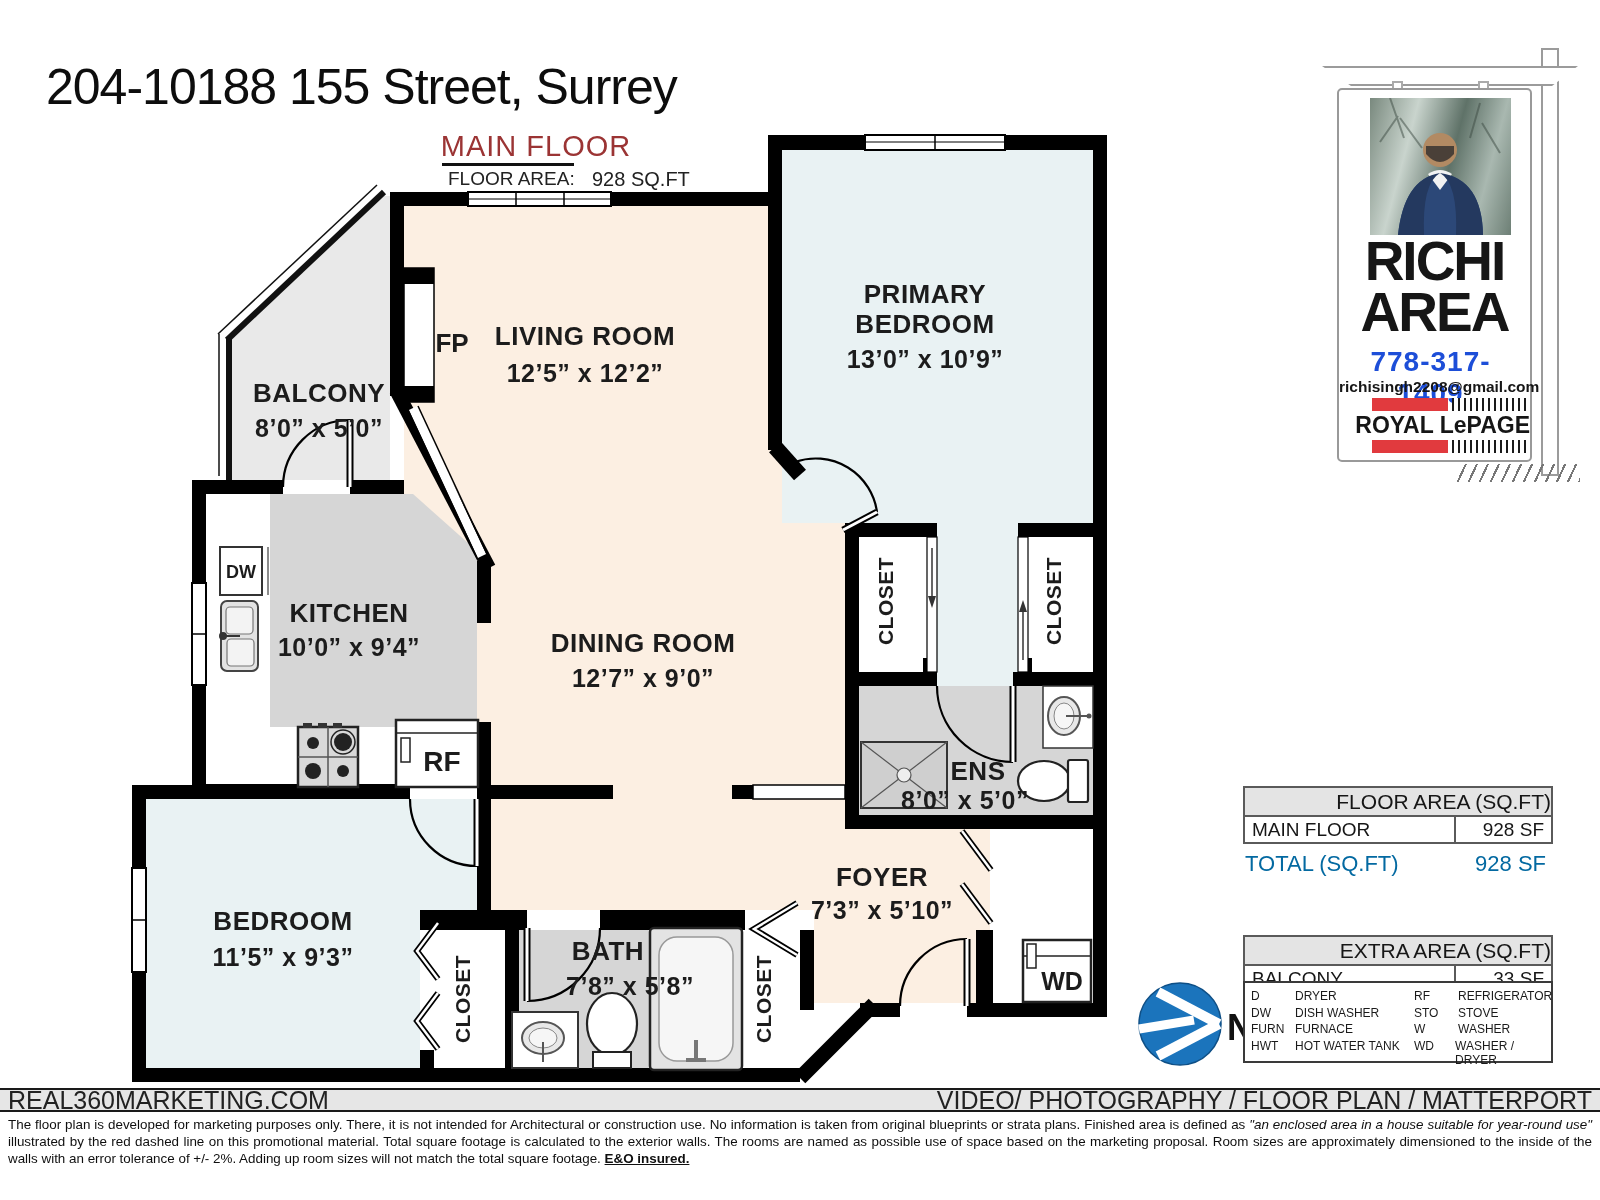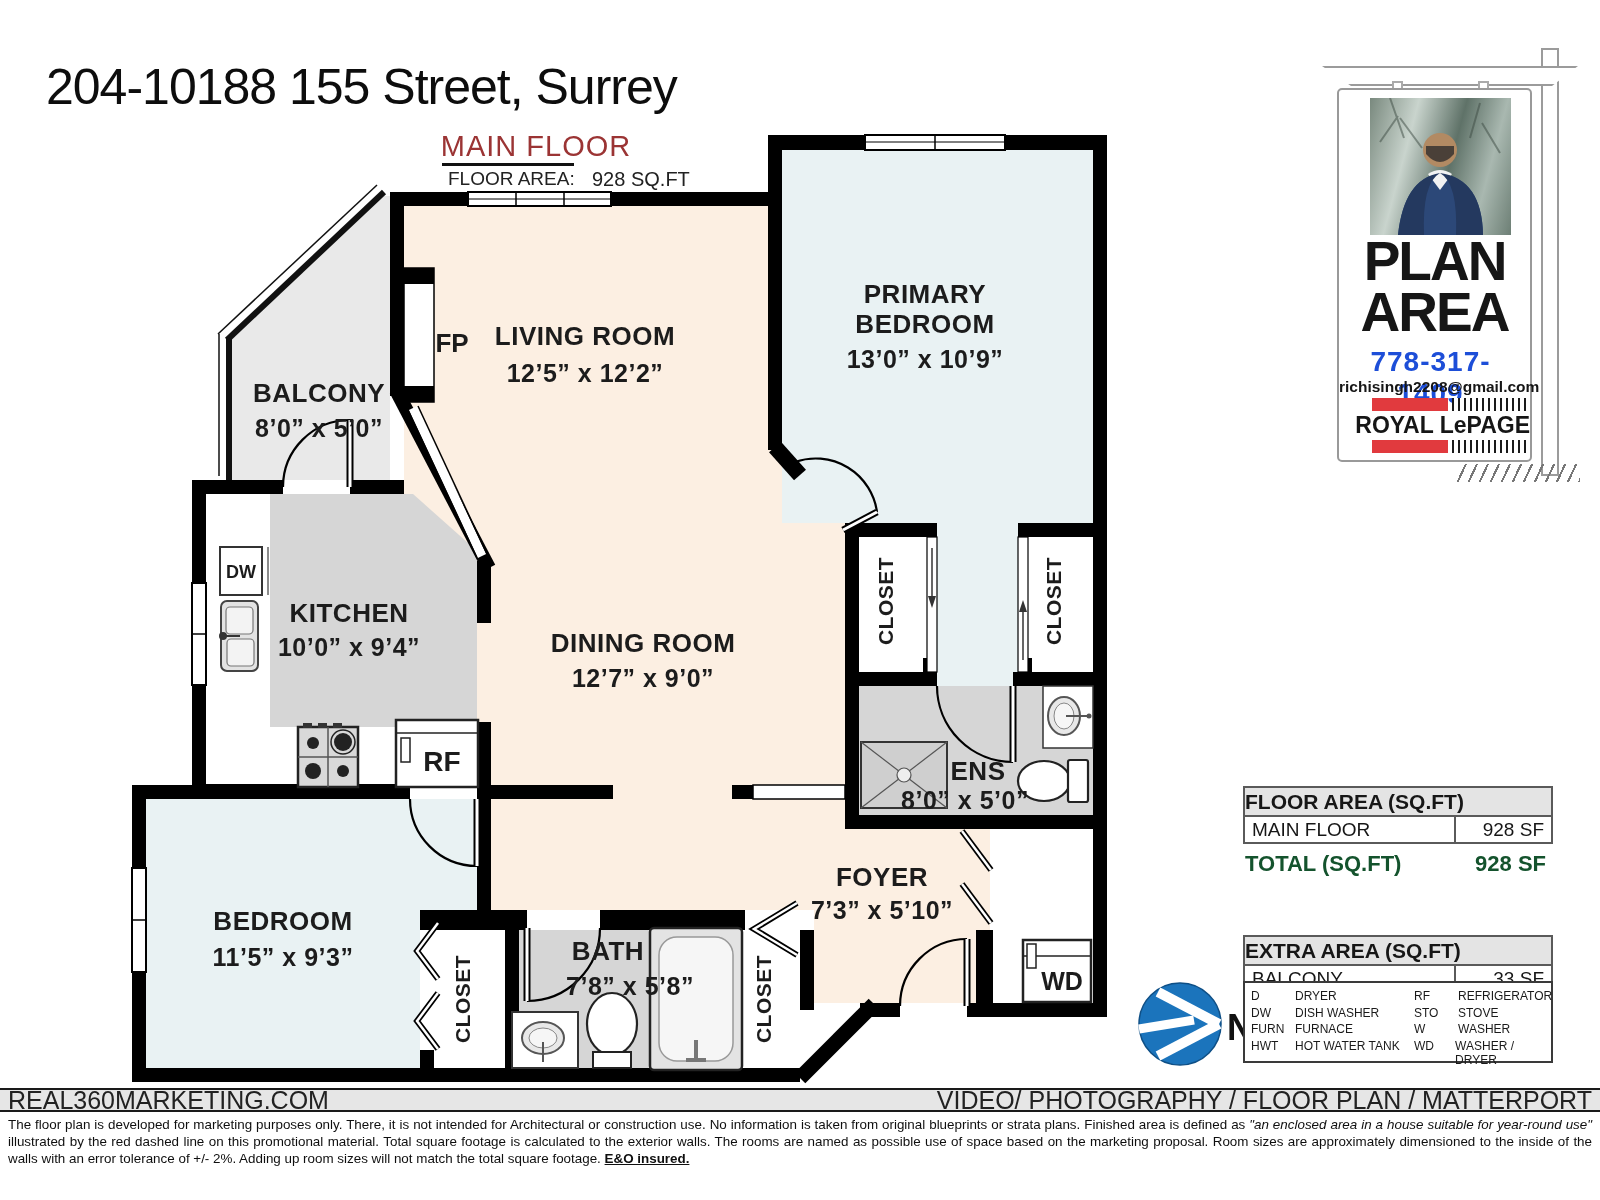--- a/index.html
+++ b/index.html
@@ -33,25 +33,25 @@
   .agent-email{left:0;right:0;top:288px;text-align:center;font-size:15.5px;font-weight:700;color:#161616;}
   .logo{left:0;right:0;top:308px;display:flex;flex-direction:column;align-items:flex-end;}
   .logo-row{display:flex;align-items:center;gap:4px;height:13px;}
   .logo-red{width:76px;height:13px;background:#e13a3e;}
   .logo-stripes{width:78px;height:13px;background:repeating-linear-gradient(90deg,#1a1a1a 0 2.5px,#fff 2.5px 6px);}
   .logo-text{font-size:23px;font-weight:800;letter-spacing:0;color:#161616;line-height:1;padding:3px 0;}
   .ground-hatch{left:1456px;top:464px;width:124px;height:18px;
     background:repeating-linear-gradient(115deg,transparent 0 8px,#777 8px 10px);}
   
   .tbl{left:1243px;width:310px;}
-  .tbl-header{border:2px solid #5a5a5a;background:#e4e4e4;height:27px;line-height:27px;text-align:left;font-size:21px;font-weight:700;color:#161616;}
+  .tbl-header{border:2px solid #5a5a5a;background:#e4e4e4;height:27px;line-height:27px;text-align:right;font-size:21px;font-weight:400;color:#161616;}
   .tbl-row{border:2px solid #5a5a5a;border-top:none;background:#fff;height:25px;display:flex;font-size:19px;font-weight:500;color:#161616;}
   .tbl-row .lbl{width:66%;border-right:2px solid #5a5a5a;padding-left:7px;line-height:25px;}
   .tbl-row .val{flex:1;text-align:right;padding-right:7px;line-height:25px;}
-  .tbl-total{display:flex;justify-content:space-between;font-size:22px;font-weight:700;color:#14532d;padding:7px 7px 0 2px;}
+  .tbl-total{display:flex;justify-content:space-between;font-size:22px;font-weight:400;color:#0369a1;padding:7px 7px 0 2px;}
   
   .legend{left:1243px;top:981px;width:306px;height:78px;border:2px solid #3a3a3a;background:#fff;font-size:12px;color:#1a1a1a;}
   .legend-inner{position:absolute;inset:6px 0 0 6px;}
   .legend-col{position:absolute;top:0;display:flex;flex-direction:column;gap:2.5px;}
   .legend-col .li{display:flex;}
   .legend-col .abbr{width:44px;}
   
   .footer-bar{left:0;top:1088px;width:1600px;height:24px;background:#e6e6e6;border-top:2px solid #1a1a1a;border-bottom:2px solid #1a1a1a;
     display:flex;justify-content:space-between;align-items:center;padding:0 8px;box-sizing:border-box;font-size:25px;color:#222;}
   .disclaimer{left:8px;top:1117px;width:1584px;font-size:13.4px;line-height:1.26;color:#0f0f0f;text-align:justify;}
@@ -333,21 +333,21 @@
         <path d="M20,0 L34,40 M28,18 L10,44 M30,20 L52,50 M110,5 L100,40 M112,25 L130,55" stroke="#3c4a42" stroke-width="2" fill="none" opacity="0.5"></path>
         <circle cx="70" cy="52" r="17" fill="#b28a63"></circle>
         <path d="M56,56 q14,16 28,0 l0,-8 -28,0 z" fill="#4a4038"></path>
         <path d="M28,137 q6,-56 42,-62 42,6 43,62 z" fill="#2c4878"></path>
         <path d="M58,76 L70,92 L82,76 q-12,-8 -24,0 z" fill="#f2f2f2"></path>
         <path d="M28,137 q6,-56 42,-62 -18,10 -16,62 z" fill="#24395f"></path>
         <path d="M113,137 q-1,-56 -43,-62 18,10 16,62 z" fill="#24395f"></path>
       </svg>
     </div>
     <div class="abs agent-name">
-      <div>PLAN</div>
+      <div>RICHI</div>
       <div>AREA</div>
     </div>
     <div class="abs agent-phone">778-317-1409</div>
     <div class="abs agent-email">richisingh2208@gmail.com</div>
     <div class="abs logo">
       <div class="logo-row">
         <div class="logo-red"></div>
         <div class="logo-stripes"></div>
       </div>
       <div class="logo-text">ROYAL LePAGE</div>

